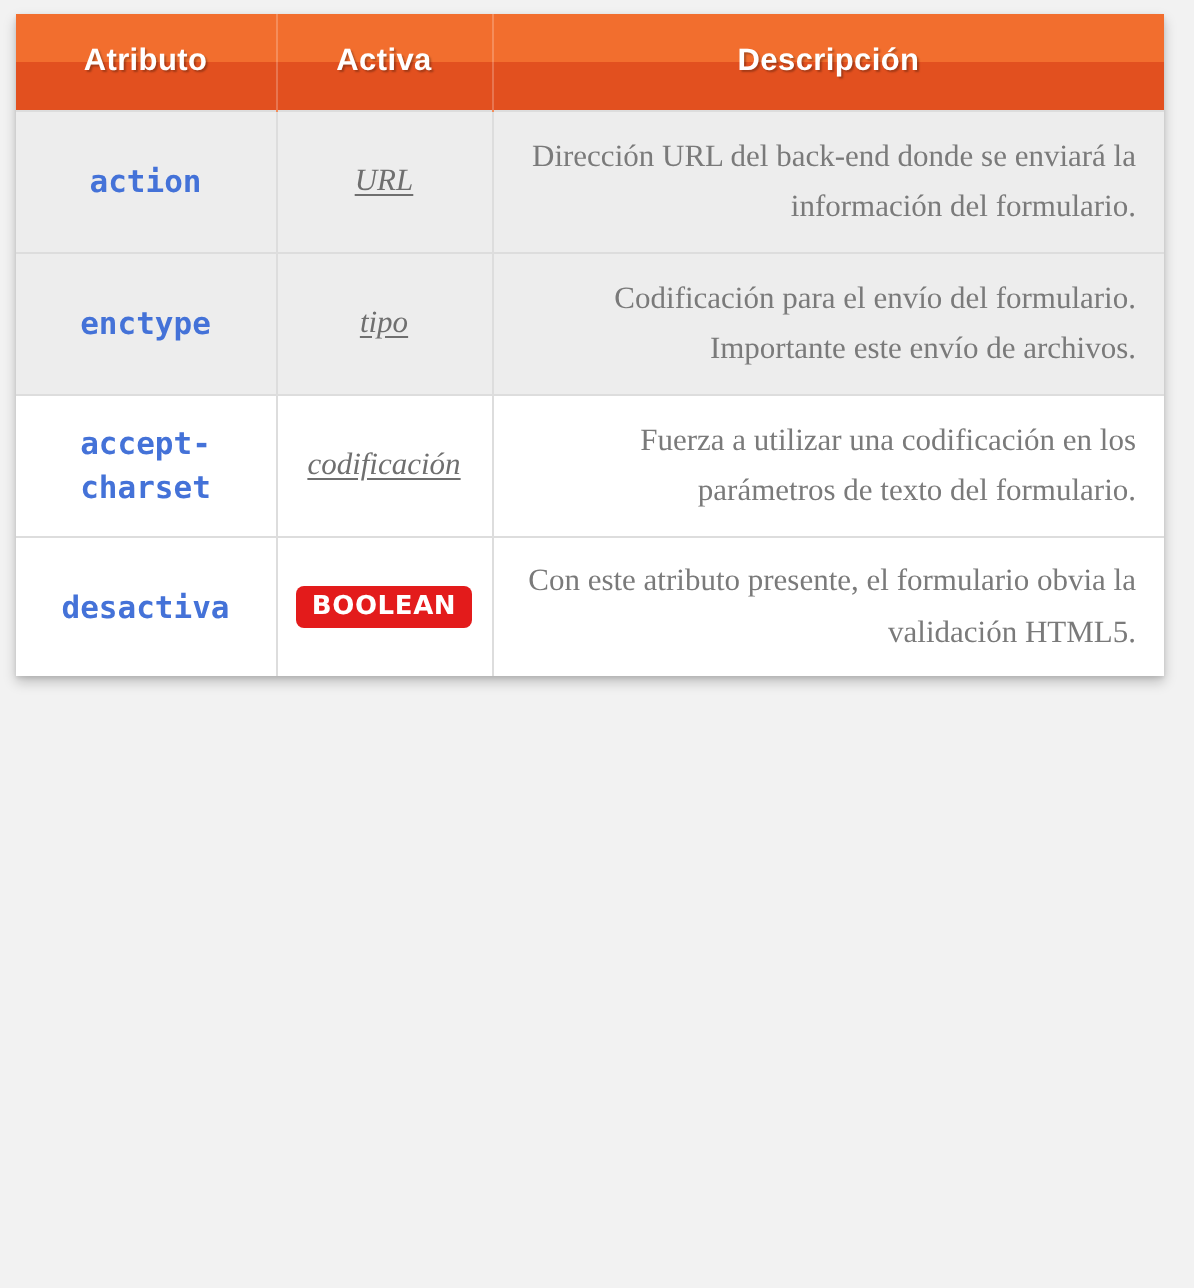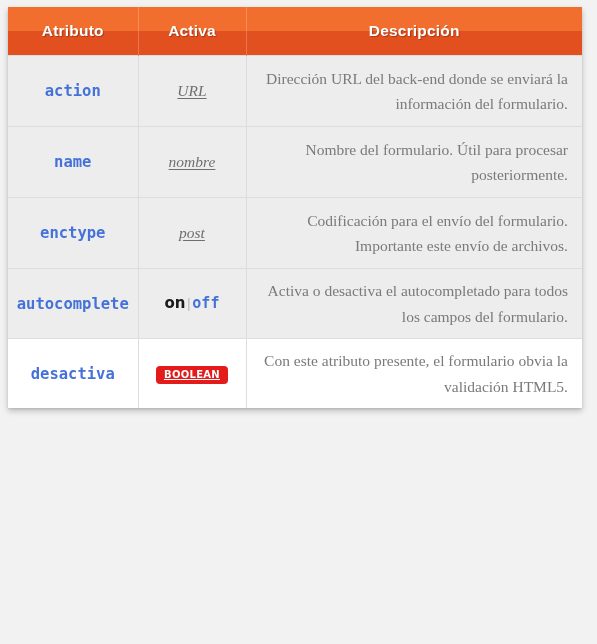--- a/index.html
+++ b/index.html
@@ -128,27 +128,26 @@
     font-size: 14px;
     color: #9a9a9a;
     padding: 0 2px;
   }
   .v-badge {
     display: inline-block;
     background: #e31b1b;
     color: #ffffff;
     font-family: "DejaVu Sans", sans-serif;
     font-weight: bold;
-    font-size: 10px;
+    font-size: 13px;
     letter-spacing: 0.3px;
     padding: 4px 8px 4px 8px;
     border-radius: 4px;
     line-height: 1;
     vertical-align: middle;
-    text-decoration: underline;
   }
 
   
   code.inline-code {
     font-family: "DejaVu Sans Mono", monospace;
     font-weight: bold;
     font-size: 14px;
     color: #4472d8;
     white-space: nowrap;
   }
@@ -171,33 +170,28 @@
           <th>Descripción</th>
         </tr>
       </thead>
       <tbody id="table-body">
           <tr class="striped">
             <td class="cell-attr">action</td>
             <td class="cell-val"><span class="v-placeholder">URL</span></td>
             <td class="cell-desc"><span>Dirección URL del back-end donde se enviará la información del formulario.</span></td>
           </tr>
           <tr class="striped">
-            <td class="cell-attr">name</td>
-            <td class="cell-val"><span class="v-placeholder">nombre</span></td>
-            <td class="cell-desc"><span>Nombre del formulario. Útil para procesar posteriormente.</span></td>
-          </tr>
-          <tr class="striped">
             <td class="cell-attr">enctype</td>
-            <td class="cell-val"><span class="v-placeholder">post</span></td>
+            <td class="cell-val"><span class="v-placeholder">tipo</span></td>
             <td class="cell-desc"><span>Codificación para el envío del formulario. Importante este envío de archivos.</span></td>
           </tr>
-          <tr class="striped">
-            <td class="cell-attr">autocomplete</td>
-            <td class="cell-val"><span class="v-kw-bold">on</span><span class="v-sep">|</span><span class="v-kw-code">off</span></td>
-            <td class="cell-desc"><span>Activa o desactiva el autocompletado para todos los campos del formulario.</span></td>
+          <tr>
+            <td class="cell-attr">accept-charset</td>
+            <td class="cell-val"><span class="v-placeholder">codificación</span></td>
+            <td class="cell-desc"><span>Fuerza a utilizar una codificación en los parámetros de texto del formulario.</span></td>
           </tr>
           <tr>
             <td class="cell-attr">desactiva</td>
             <td class="cell-val"><span class="v-badge">BOOLEAN</span></td>
             <td class="cell-desc"><span>Con este atributo presente, el formulario obvia la validación HTML5.</span></td>
           </tr>
         </tbody>
     </table>
   </div>
 </div>

